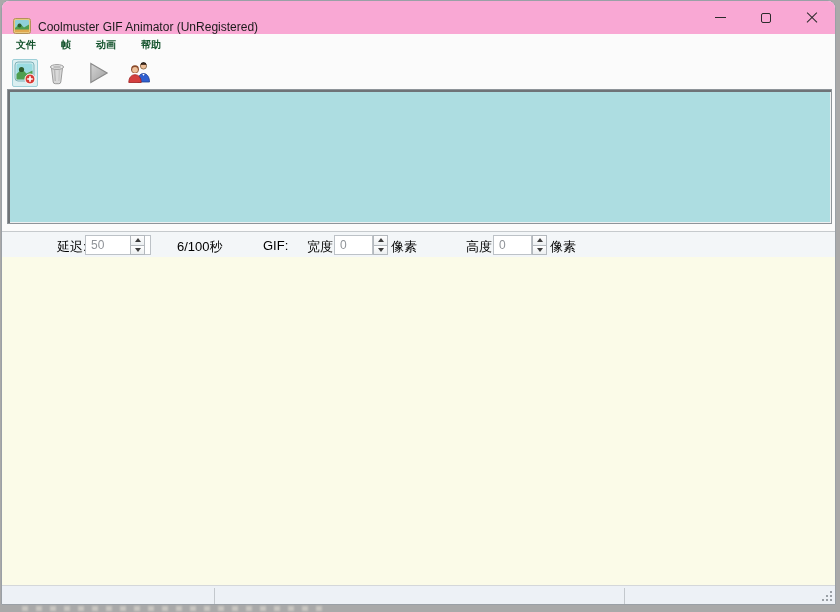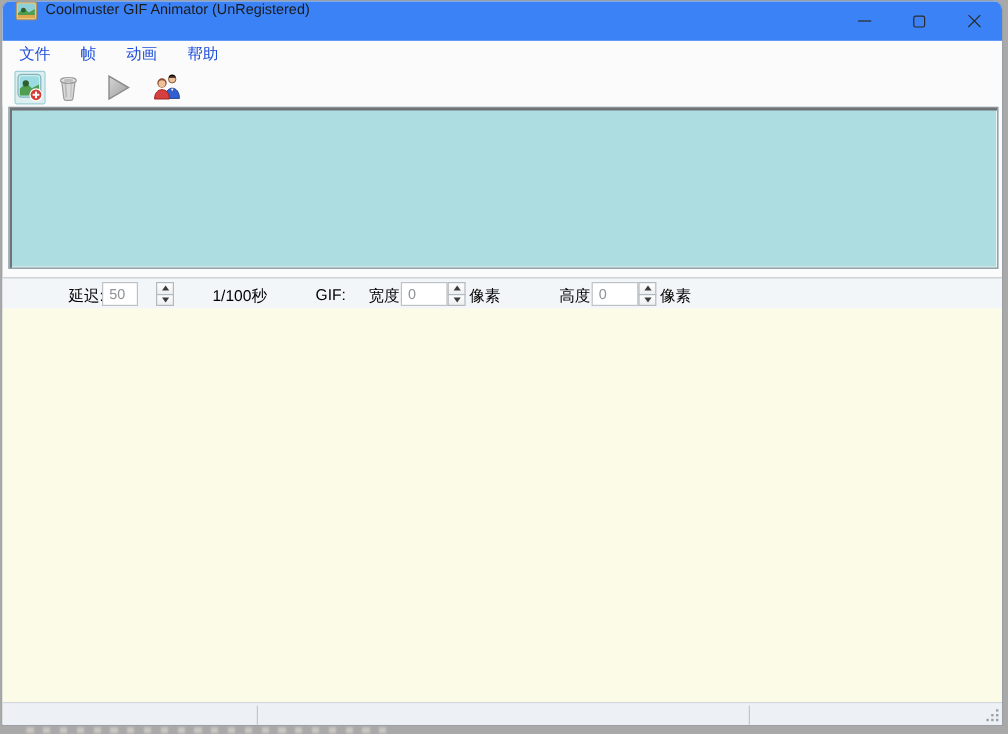--- a/index.html
+++ b/index.html
@@ -14,36 +14,36 @@
     filter: blur(1px);
   }
   .window {
     position: absolute; left: 1px; top: 0; width: 835px; height: 605px;
     background: #fbfbfb;
     border: 1px solid #9aa0a6;
     border-radius: 8px 8px 0 0;
     overflow: hidden;
   }
   
-  .titlebar { position: relative; height: 33px; background: #3b82f6; display: flex; align-items: flex-start; }
+  .titlebar { position: relative; height: 33px; background: #f9a8d4; display: flex; align-items: flex-end; }
   .app-icon { width: 18px; height: 16px; margin-left: 11px; flex: 0 0 auto; }
   .title-text { margin-left: 7px; font-size: 12px; color: #1b1b1b; }
   .win-controls { position: absolute; right: 0; top: 0; height: 33px; display: flex; }
   .win-btn { width: 46px; height: 33px; display: flex; align-items: center; justify-content: center; cursor: default; }
   .glyph-min { width: 11px; height: 1px; background: #2b2b2b; display: block; }
   .glyph-max { width: 10px; height: 10px; border: 1px solid #2b2b2b; border-radius: 2px; display: block; }
   .glyph-close { position: relative; width: 12px; height: 12px; display: block; }
   .glyph-close::before, .glyph-close::after {
     content: ""; position: absolute; left: -1px; top: 5px; width: 14px; height: 1.2px; background: #2b2b2b;
   }
   .glyph-close::before { transform: rotate(45deg); }
   .glyph-close::after  { transform: rotate(-45deg); }
   
   .menubar { height: 22px; background: #fbfbfb; display: flex; align-items: center; padding-left: 5px; }
-  .menu-item { font-size: 13px; color: #1d4ed8; padding: 2px 9px; margin-right: 7px; }
+  .menu-item { font-size: 10px; color: #14532d; padding: 2px 9px; margin-right: 7px; font-weight: bold; }
   
   .toolbar { height: 33px; background: #fbfbfb; display: flex; align-items: center; padding-left: 10px; }
   .tool-btn { width: 26px; height: 28px; display: flex; align-items: center; justify-content: center; margin-right: 6px; border: 1px solid transparent; border-radius: 2px; }
   .tool-btn.highlight { background: #dbeff1; border-color: #9ecfd8; }
   .tool-btn.play { margin-left: 10px; }
   .tool-btn.people { margin-left: 8px; }
   
   .frames-panel {
     position: absolute; left: 5px; top: 88px; width: 825px; height: 135px;
     border: 1px solid #8e9499;
@@ -159,30 +159,30 @@
         <circle cx="8" cy="8.8" r="2.9" fill="#eec09a"></circle>
         <path d="M1.8 21.5 c0-5 2.7-7.8 6.2-7.8 s6.2 2.8 6.2 7.8 Z" fill="#d43f3f" stroke="#a02020" stroke-width="0.8"></path>
       </svg>
     </div>
   </div>
 
   <div class="frames-panel" style="background: rgb(173, 221, 225);"></div>
 
   <div class="controls-strip">
     <span class="cs-label" style="left:55px">延迟:</span>
-    <input class="cs-input" style="left: 83px; width: 30px;" value="50">
+    <input class="cs-input" style="left: 83px; width: 66px;" value="50">
     <div class="spinner" style="left:128px">
       <div class="spin-btn">
           <span class="arrow-up"></span>
         </div>
       <div class="spin-btn">
           <span class="arrow-down"></span>
         </div>
     </div>
-    <span class="cs-label" style="left:175px">1/100秒</span>
+    <span class="cs-label" style="left:175px">6/100秒</span>
     <span class="cs-label" style="left:261px">GIF:</span>
 
     <span class="cs-label" style="left:305px">宽度:</span>
     <input class="cs-input" style="left: 332px; width: 39px;" value="0">
     <div class="spinner" style="left:371px">
       <div class="spin-btn">
           <span class="arrow-up"></span>
         </div>
       <div class="spin-btn">
           <span class="arrow-down"></span>

